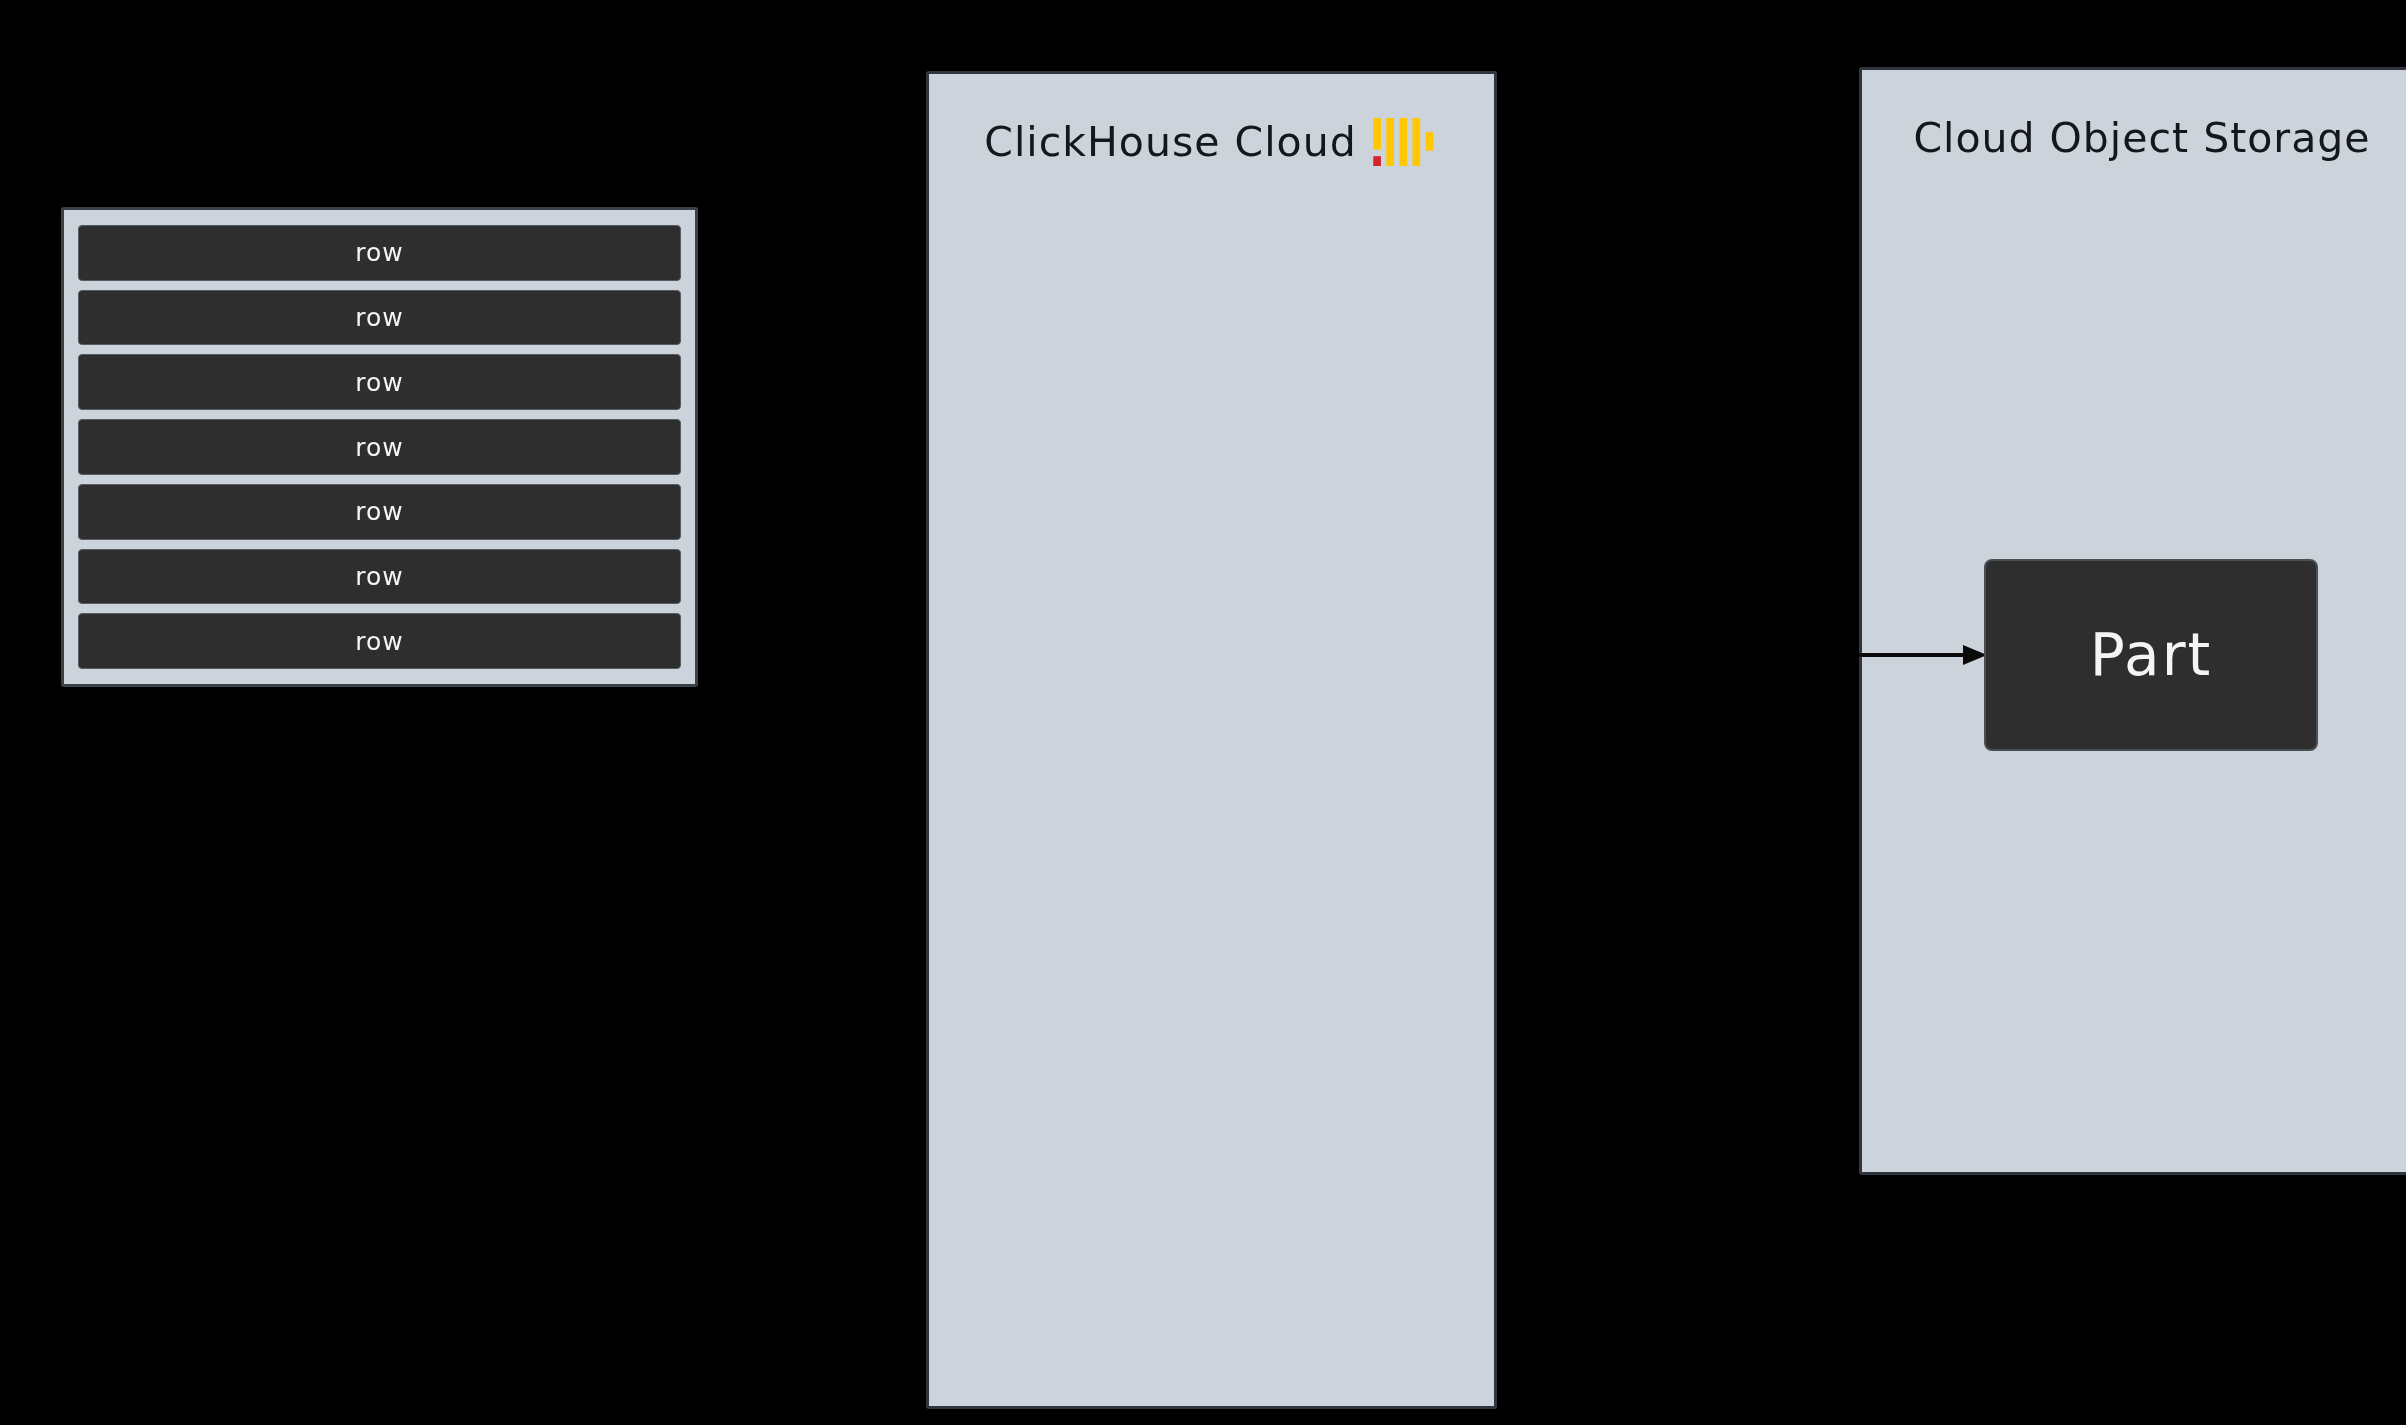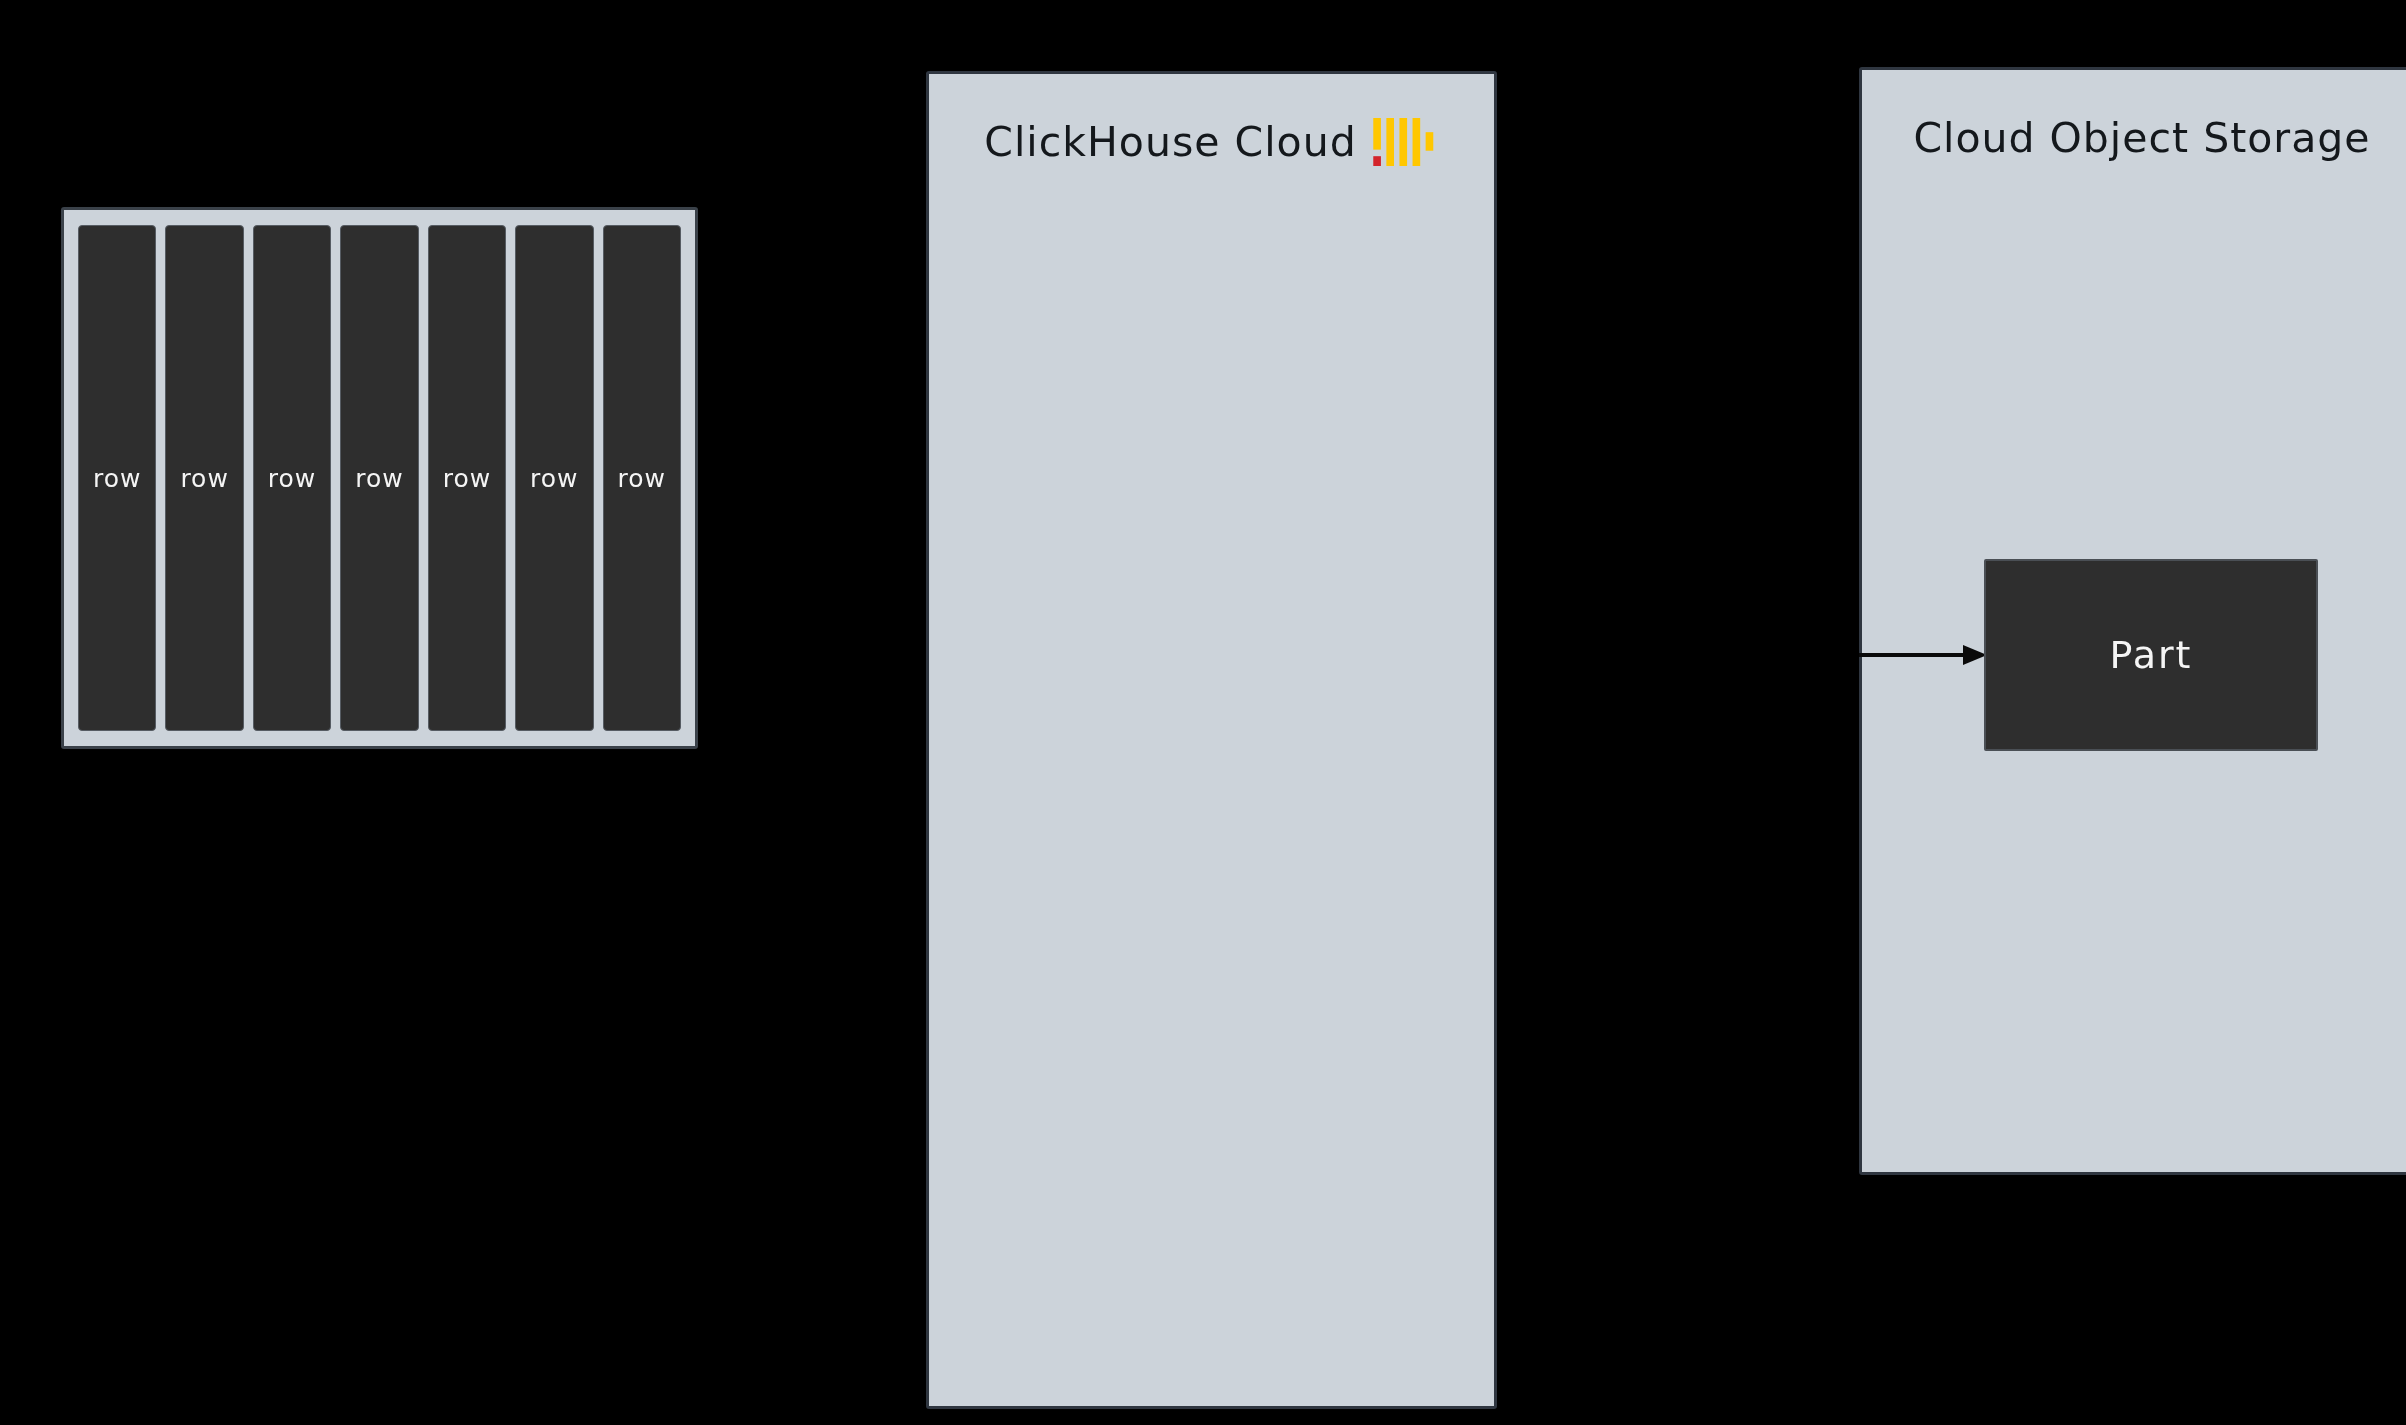--- a/index.html
+++ b/index.html
@@ -20,25 +20,25 @@
     width:2406px;height:1425px;
     position:relative;overflow:hidden;
   }
   .canvas{
     position:absolute;left:0;top:0;width:2406px;height:1425px;
     background:var(--background);
   }
 
   
   .rows-table{
-    position:absolute;left:61px;top:207px;width:637px;height:542px;
+    position:absolute;left:61px;top:207px;width:637px;height:480px;
     background:var(--panel-fill);
     border:3px solid #3a4149;
     border-radius:3px;
-    display:flex;flex-direction:row;
+    display:flex;flex-direction:column;
     padding:15px 14px;gap:9px;
   }
   .row-item{
     flex:1;
     background:var(--dark-box);
     border:1px solid #565c63;
     border-radius:4px;
     color:var(--text-light);
     display:flex;align-items:center;justify-content:center;
     font-size:25px;letter-spacing:1px;
@@ -71,24 +71,24 @@
   .ch-logo{display:block;}
 
   
   .storage-panel{
     left:1820px;top:67px;width:566px;height:1108px;
   }
   .part-box{
     position:absolute;left:122px;top:489px;width:334px;height:192px;
     background:var(--dark-box);
     border:2px solid #4a4f55;
-    border-radius:2px;
+    border-radius:8px;
     display:flex;align-items:center;justify-content:center;
     color:var(--text-light);
-    font-size:38px;letter-spacing:2px;
+    font-size:58px;letter-spacing:2px;
   }
   .arrow-svg{
     position:absolute;left:-3px;top:565px;
   }
 </style>
 </head>
 <body>
 
 <div class="canvas">
 

